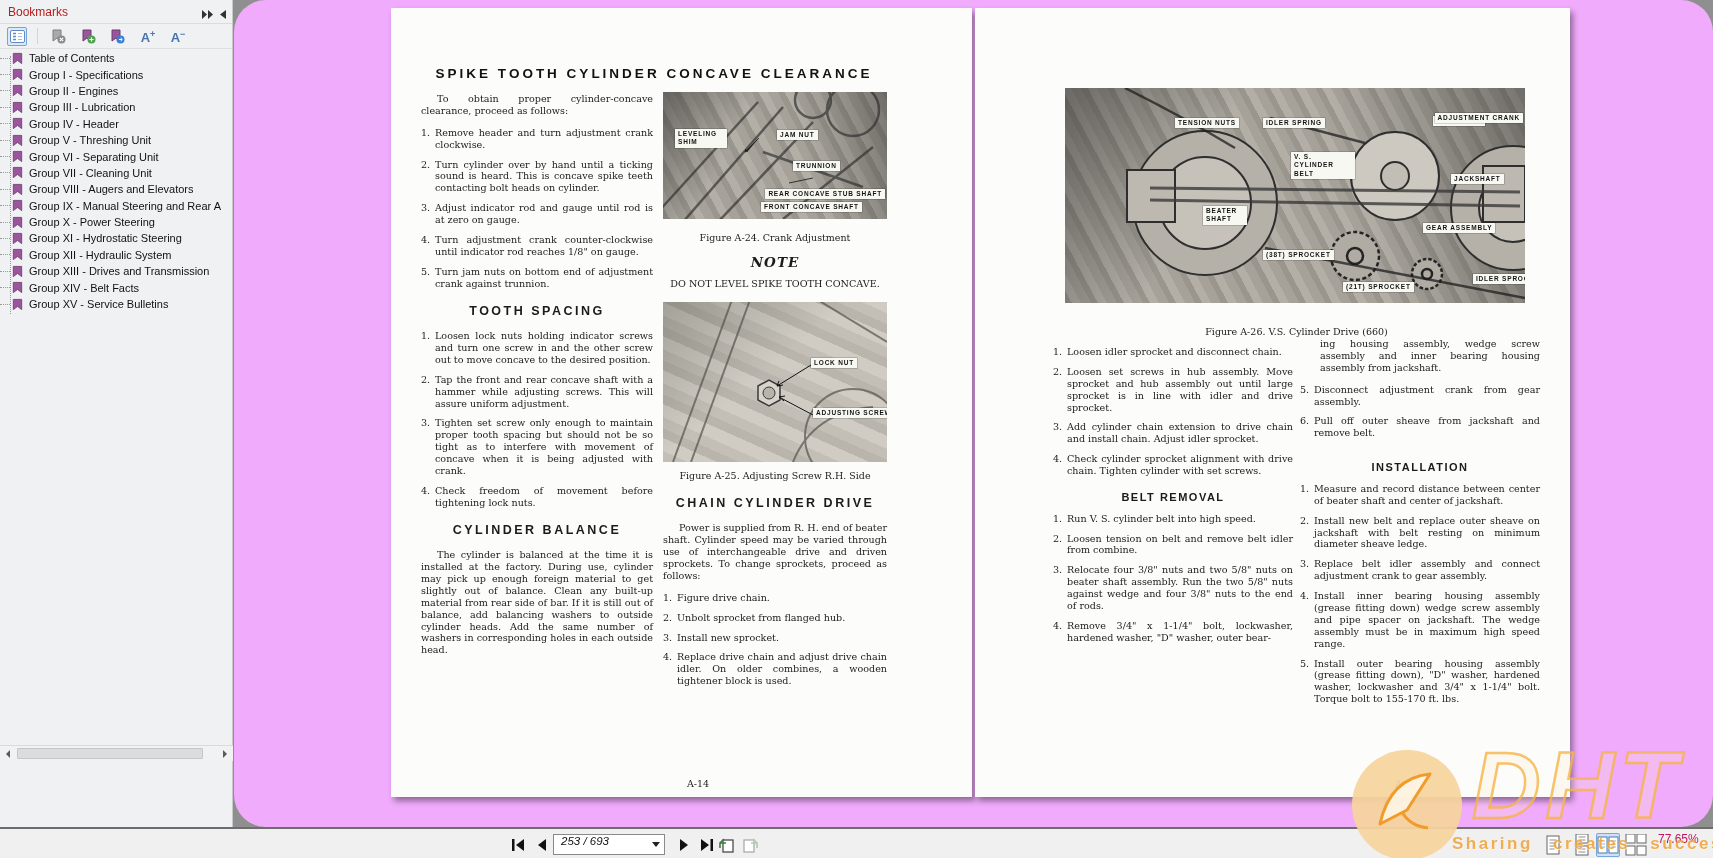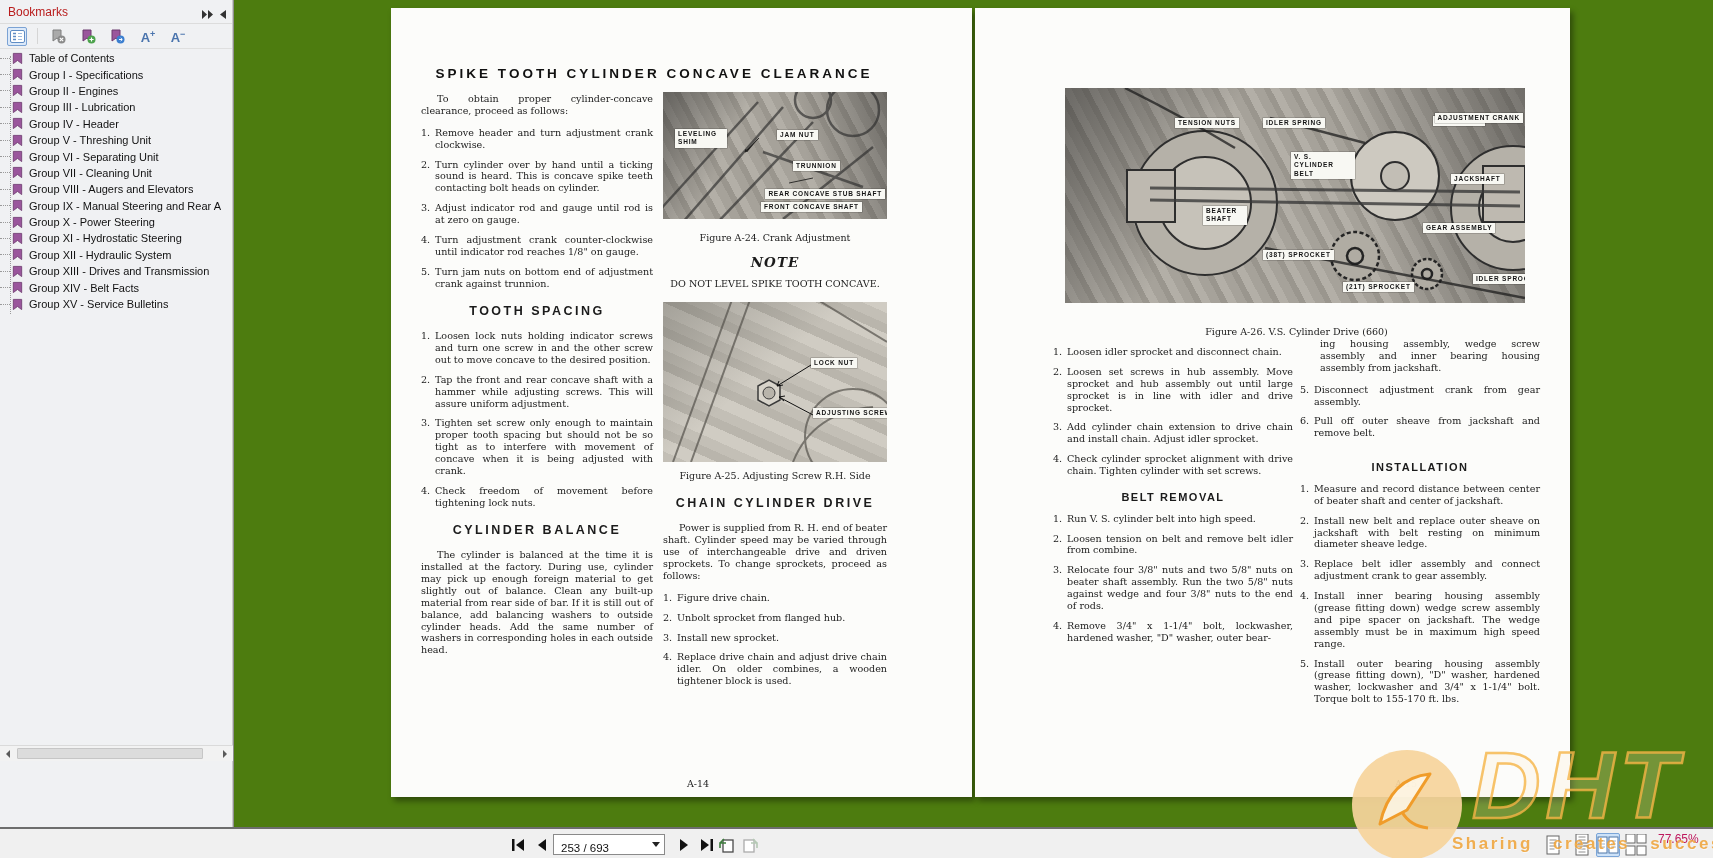--- a/index.html
+++ b/index.html
@@ -20,21 +20,21 @@
   .tree{position:absolute;left:0;top:50px;width:233px;height:694px;overflow:hidden;}
   .tree-vline{position:absolute;left:10px;top:6px;width:1px;height:258px;border-left:1px dotted #9a9a9a;}
   .bm-row{position:relative;display:flex;align-items:center;height:16.4px;cursor:pointer;white-space:nowrap;}
   .bm-stub{width:10px;height:1px;border-top:1px dotted #9a9a9a;margin-right:1px;flex:none;}
   .bm-ico{width:13px;height:13px;flex:none;margin-right:5px;}
   .bm-label{font-size:11px;color:#111;overflow:hidden;}
   .sb-hscroll{position:absolute;left:0;top:745px;width:233px;height:16px;background:#f2f2f2;border-top:1px solid #dadada;}
   .sb-hbtn{position:absolute;top:0;width:16px;height:15px;display:flex;align-items:center;justify-content:center;cursor:pointer;}
   .sb-hthumb{position:absolute;left:17px;top:2px;width:186px;height:11px;background:#dcdcdc;border:1px solid #c6c6c6;border-radius:1px;}
   
-  .viewer{position:absolute;left:234px;top:0;width:1479px;height:827px;background:#4d7c0f;}
+  .viewer{position:absolute;left:234px;top:0;width:1479px;height:827px;background:#f0abfc;border-radius:32px;}
   .page{position:absolute;top:8px;background:#fcfcfa;box-shadow:3px 4px 6px rgba(0,0,0,.4);color:#1b1b1b;}
   .page-left{left:157px;width:581px;height:789px;}
   .page-right{left:741px;width:595px;height:789px;}
   .ptitle{font-weight:bold;font-size:13.5px;letter-spacing:3px;text-align:center;color:#111;}
   .pl-title{position:absolute;left:30px;right:85px;top:58px;}
   .pr-title{position:absolute;left:78px;right:30px;top:56px;display:flex;align-items:center;justify-content:center;gap:9px;}
   .rule{height:2px;background:#161616;flex:none;}
   .col{position:absolute;font-family:"DejaVu Serif",serif;font-size:9.6px;line-height:1.24;text-align:justify;}
   .col p{margin:0 0 10px;text-indent:16px;}
   .li{display:flex;margin-top:8px;}
@@ -56,21 +56,21 @@
      repeating-linear-gradient(24deg,#c3bfb6 0 10px,#d0ccc3 10px 22px,#b9b5ac 22px 31px);}
   .photo svg{position:absolute;left:0;top:0;}
   .fig-label{position:absolute;background:#f8f8f3;color:#141414;font-family:"Liberation Sans",sans-serif;
      font-weight:bold;font-size:6.5px;line-height:1.3;letter-spacing:.8px;padding:1px 3px;
      box-shadow:0 0 0 .5px rgba(0,0,0,.3);white-space:nowrap;z-index:3;}
   .fig-label.wrap{white-space:normal;}
   
   .bottombar{position:absolute;left:0;top:827px;width:1713px;height:31px;background:#f0f0f0;border-top:2px solid #6d6d6d;z-index:10;}
   .navbtn{position:absolute;top:6px;width:20px;height:20px;display:flex;align-items:center;justify-content:center;cursor:pointer;}
   .pagebox{position:absolute;left:553px;top:5px;width:112px;height:21px;background:#fff;border:1px solid #8a8a8a;
-     display:flex;align-items:flex-end;cursor:pointer;}
+     display:flex;align-items:flex-start;cursor:pointer;font-style:italic;}
   .pagebox .txt{flex:1;font-size:11.5px;color:#111;padding-left:7px;}
   .pagebox .dd{width:16px;height:100%;display:flex;align-items:center;justify-content:center;}
   .layouticon{position:absolute;top:4px;width:24px;height:24px;display:flex;align-items:center;justify-content:center;cursor:pointer;}
   .layouticon.active{background:#cde2f8;border:1px solid #7aa5d8;border-radius:2px;}
   .zoomtxt{position:absolute;left:1658px;top:3px;font-size:12px;color:#be185d;cursor:pointer;}
   
   .wm{position:absolute;left:0;top:0;width:1713px;height:716px;pointer-events:none;z-index:50;}
   .wm-badge{position:absolute;left:1350px;top:748px;}
   .wm-dht{position:absolute;left:1472px;top:736px;font-family:"Liberation Sans",sans-serif;
      font-weight:bold;font-style:italic;font-size:95px;line-height:1.05;letter-spacing:5px;

